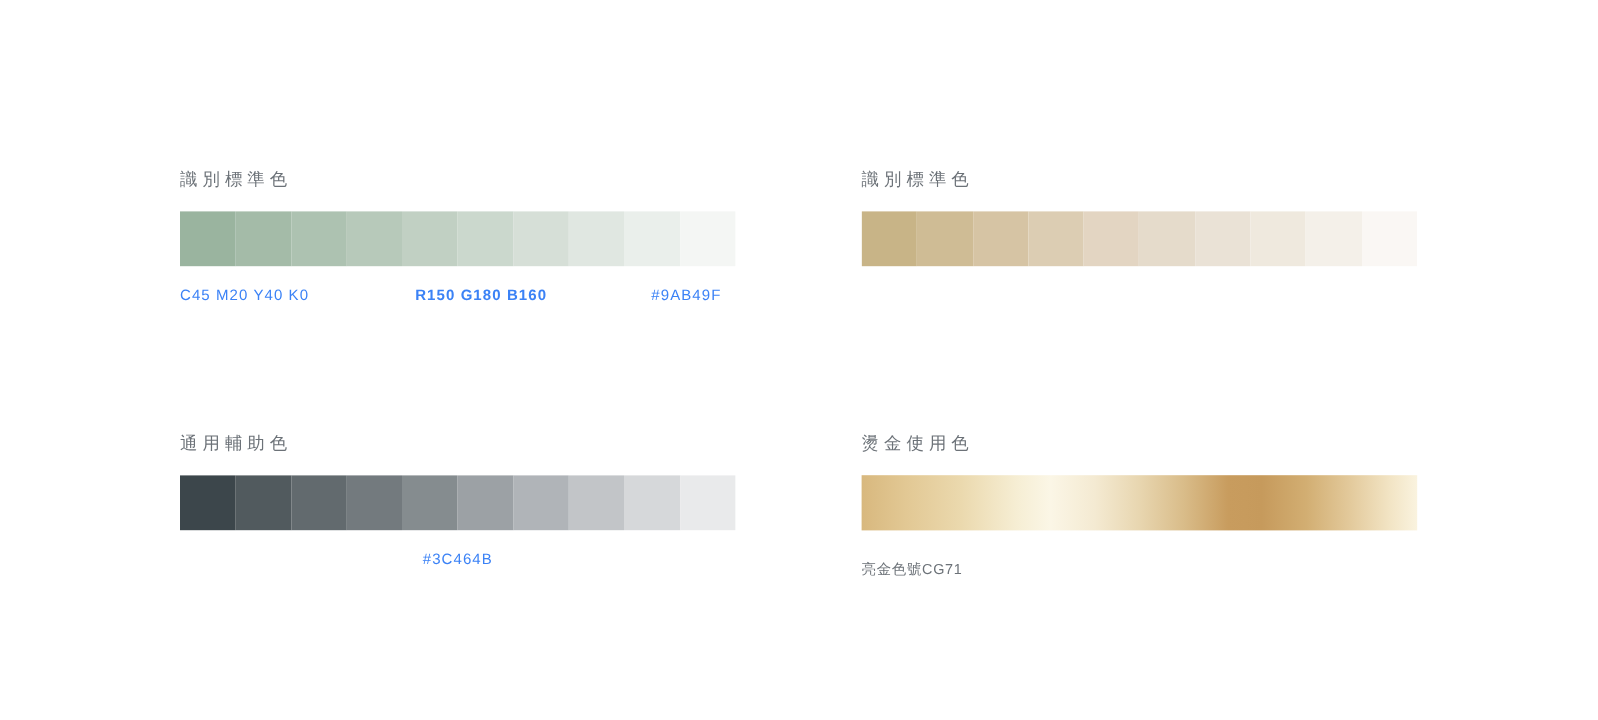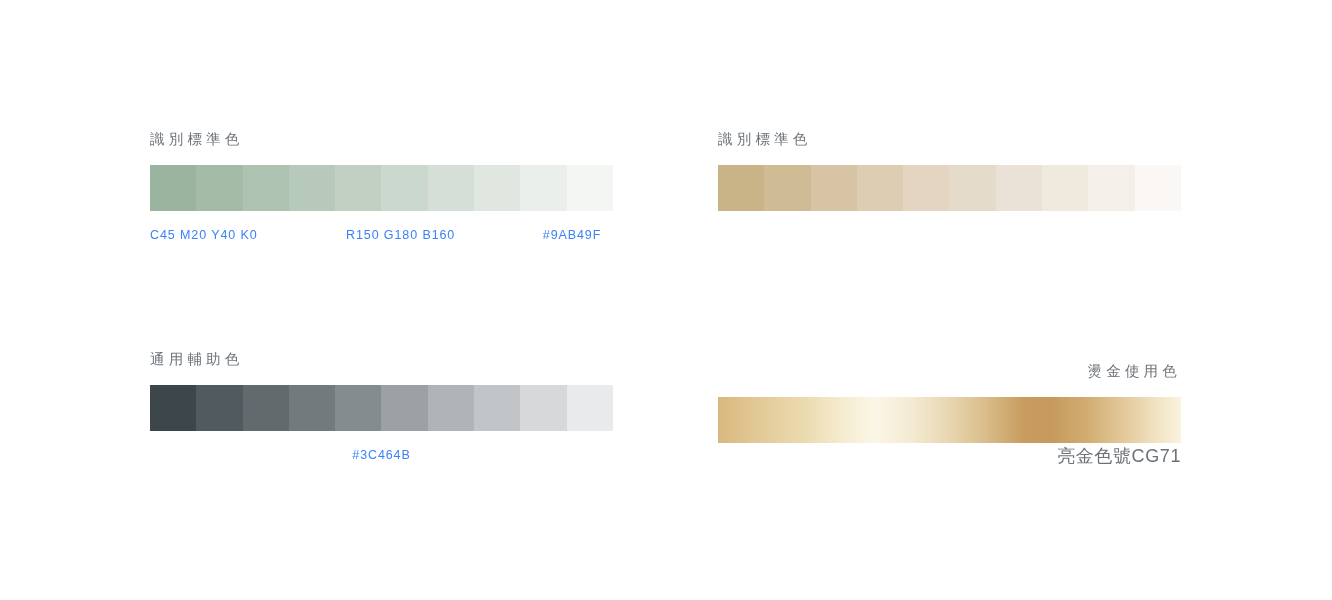--- a/index.html
+++ b/index.html
@@ -25,28 +25,28 @@
   }
 
   .palette-panel {
     position: absolute;
     width: 463px;
   }
 
   .panel-pos-0 { left: 150px; top: 128px; }
   .panel-pos-1 { left: 718px; top: 128px; }
   .panel-pos-2 { left: 150px; top: 348px; }
-  .panel-pos-3 { left: 718px; top: 360px; text-align: right; }
+  .panel-pos-3 { left: 718px; top: 348px; }
 
   .panel-title {
     font-size: 14.5px;
     color: #6c7278;
     letter-spacing: 4.2px;
     line-height: 20px;
-    margin: 1px 0 16px 0;
+    margin: 12px 0 16px 0;
     white-space: nowrap;
     font-weight: 400;
   }
 
   .swatch-bar {
     display: flex;
     width: 463px;
     height: 46px;
     overflow: hidden;
   }
@@ -72,30 +72,31 @@
     white-space: nowrap;
   }
 
   .caption-cmyk {
     width: 196px;
     flex: 0 0 196px;
   }
   .caption-rgb {
     width: 185px;
     flex: 0 0 185px;
+    font-weight: bold;
   }
   .caption-hex {
     flex: 1 1 auto;
     text-align: center;
   }
 
   .caption-single {
-    margin-top: 4px;
+    margin-top: 23px;
     width: 463px;
-    font-size: 18px;
+    font-size: 12px;
     color: #6c7278;
     letter-spacing: 0.6px;
     line-height: 18px;
     white-space: nowrap;
   }
 </style>
 </head>
 <body style="background-color: rgb(255, 255, 255);">
 
 <div class="palette-grid">

